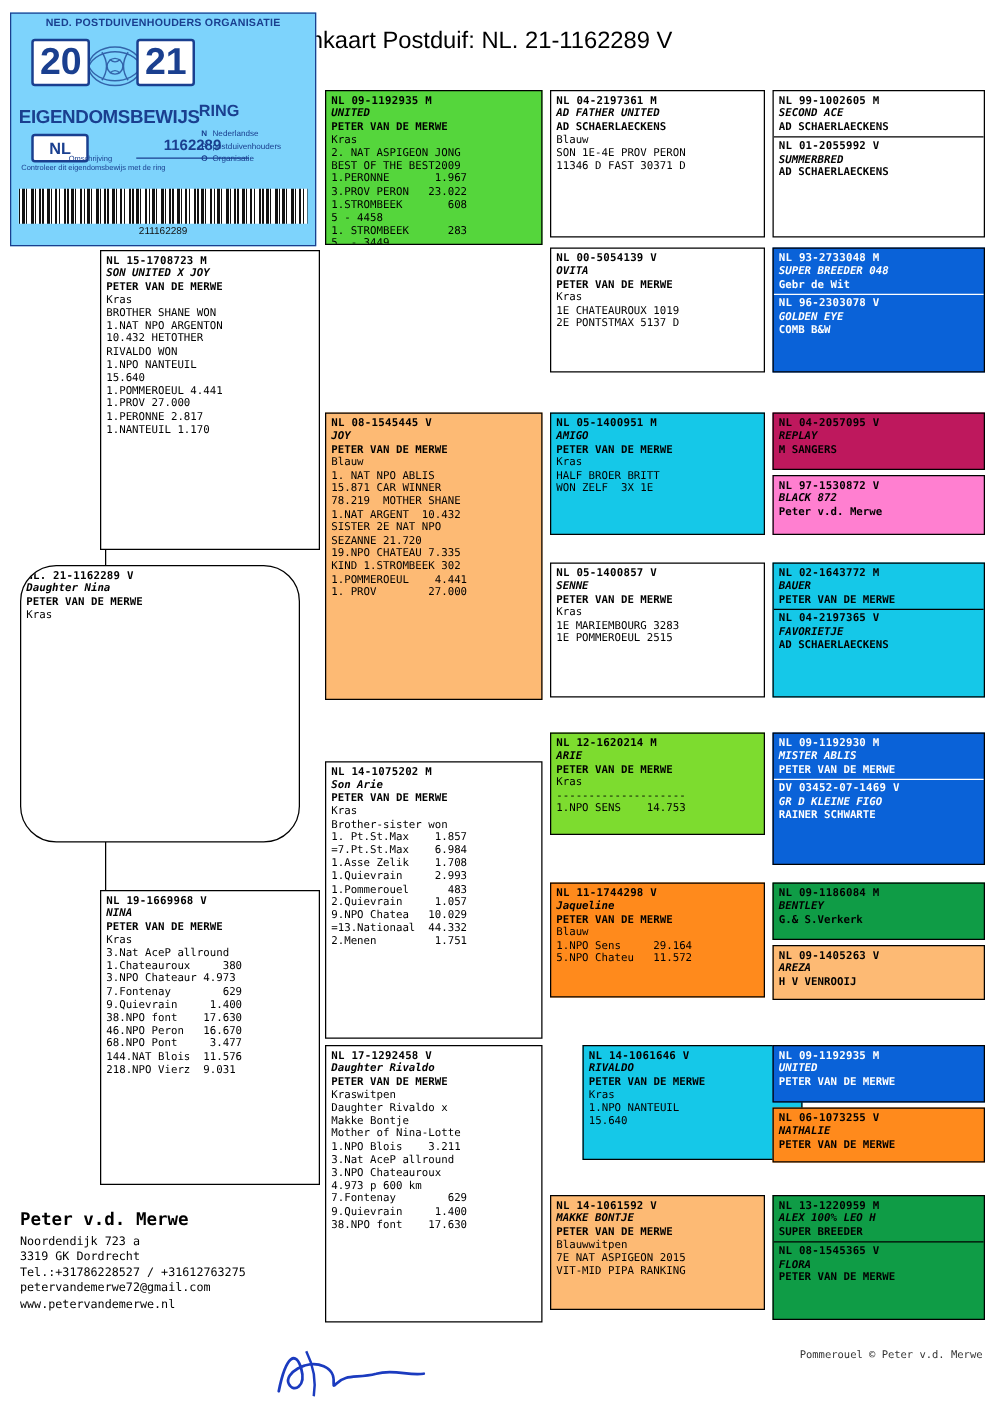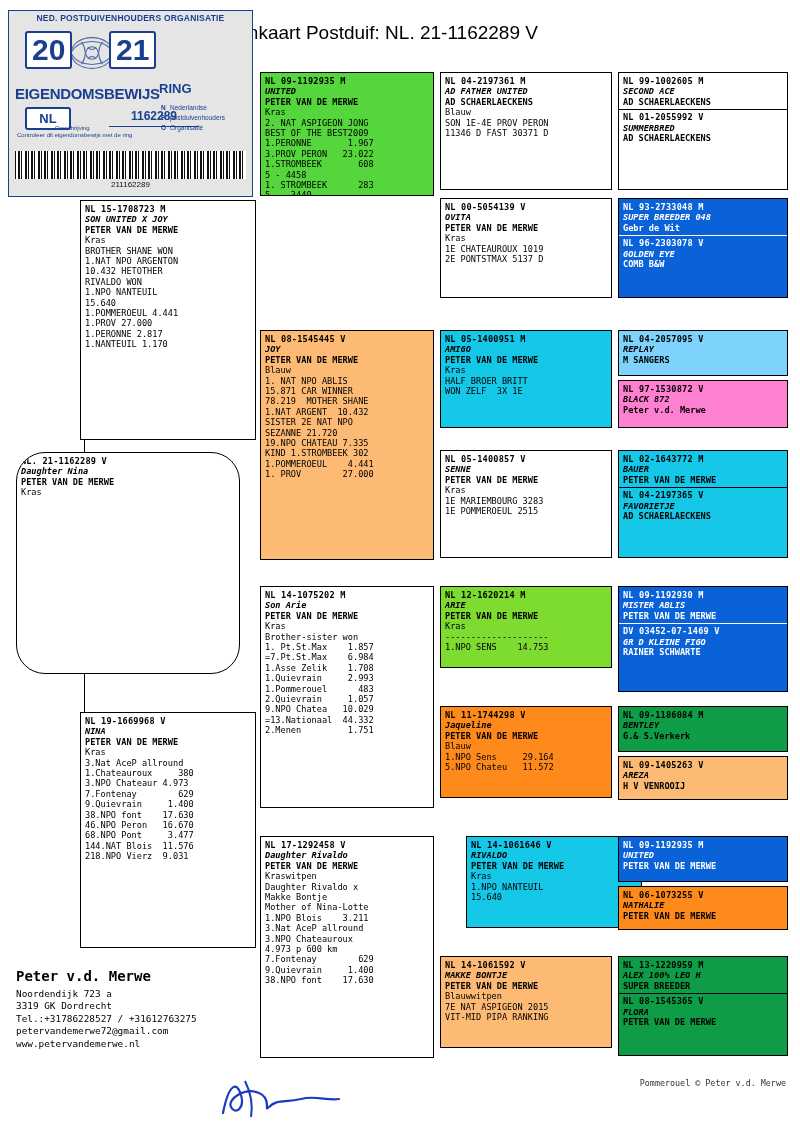--- a/index.html
+++ b/index.html
@@ -17,21 +17,21 @@
   .doc-title{
     position:absolute;left:232px;top:22px;
     font-family:"Liberation Sans", sans-serif;
     font-size:19px;font-weight:400;color:#000;
     letter-spacing:0px;white-space:nowrap;
   }
 
   
   .ring-cert{
     position:absolute;left:8px;top:10px;width:243px;height:185px;
-    border:1px solid #1a3f8f;background:#e5e5e5;overflow:hidden;
+    border:1px solid #1a3f8f;background:#7dd3fc;overflow:hidden;
   }
   .rc-top{
     font-family:"Liberation Sans", sans-serif;
     font-size:8.5px;font-weight:bold;color:#1a3f8f;
     text-align:center;padding:2px 0 0 0;letter-spacing:.2px;
   }
   .rc-mid{position:relative;height:62px;}
   .rc-year-l,.rc-year-r{
     position:absolute;top:8px;
     font-family:"Liberation Sans", sans-serif;
@@ -111,21 +111,21 @@
   .card .nm{font-style:italic;font-weight:bold;}
   .card .own{font-weight:bold;}
   .card .ln{white-space:pre;}
   .card.white{background:#ffffff;}
   .card.green{background:#55d63c;}
   .card.cyan{background:#15c8e8;}
   .card.blue{background:#0a62d8;color:#fff;}
   .card.magenta{background:#fdba74;}
   .card.pink{background:#ff7fd0;}
   .card.orange{background:#ff8a1c;}
-  .card.yellow{background:#7dd3fc;}
+  .card.yellow{background:#be185d;}
   .card.dgreen{background:#0f9c46;color:#000;}
   .card.lime{background:#7ddc2f;}
   .card.blue .ringno,.card.blue .nm,.card.blue .own{color:#fff;}
 
   
   .band{border-top:1px solid #000;margin:2px -4px 0 -4px;padding:2px 4px 0 4px;}
 
   
   .breeder{
     position:absolute;left:16px;top:970px;width:260px;
@@ -257,21 +257,21 @@
     <div class="ln">78.219  MOTHER SHANE</div>
     <div class="ln">1.NAT ARGENT  10.432</div>
     <div class="ln">SISTER 2E NAT NPO</div>
     <div class="ln">SEZANNE 21.720</div>
     <div class="ln">19.NPO CHATEAU 7.335</div>
     <div class="ln">KIND 1.STROMBEEK 302</div>
     <div class="ln">1.POMMEROEUL    4.441</div>
     <div class="ln">1. PROV        27.000</div>
   </div>
 
-  <div class="card white" style="left:260px;top:586px;width:174px;height:222px;">
+  <div class="card white" style="left:260px;top:609px;width:174px;height:222px;">
     <div class="ringno">NL  14-1075202 M</div>
     <div class="nm">Son Arie</div>
     <div class="own">PETER VAN DE MERWE</div>
     <div class="ln">Kras</div>
     <div class="ln">Brother-sister won</div>
     <div class="ln">1. Pt.St.Max    1.857</div>
     <div class="ln">=7.Pt.St.Max    6.984</div>
     <div class="ln">1.Asse Zelik    1.708</div>
     <div class="ln">1.Quievrain     2.993</div>
     <div class="ln">1.Pommerouel      483</div>

